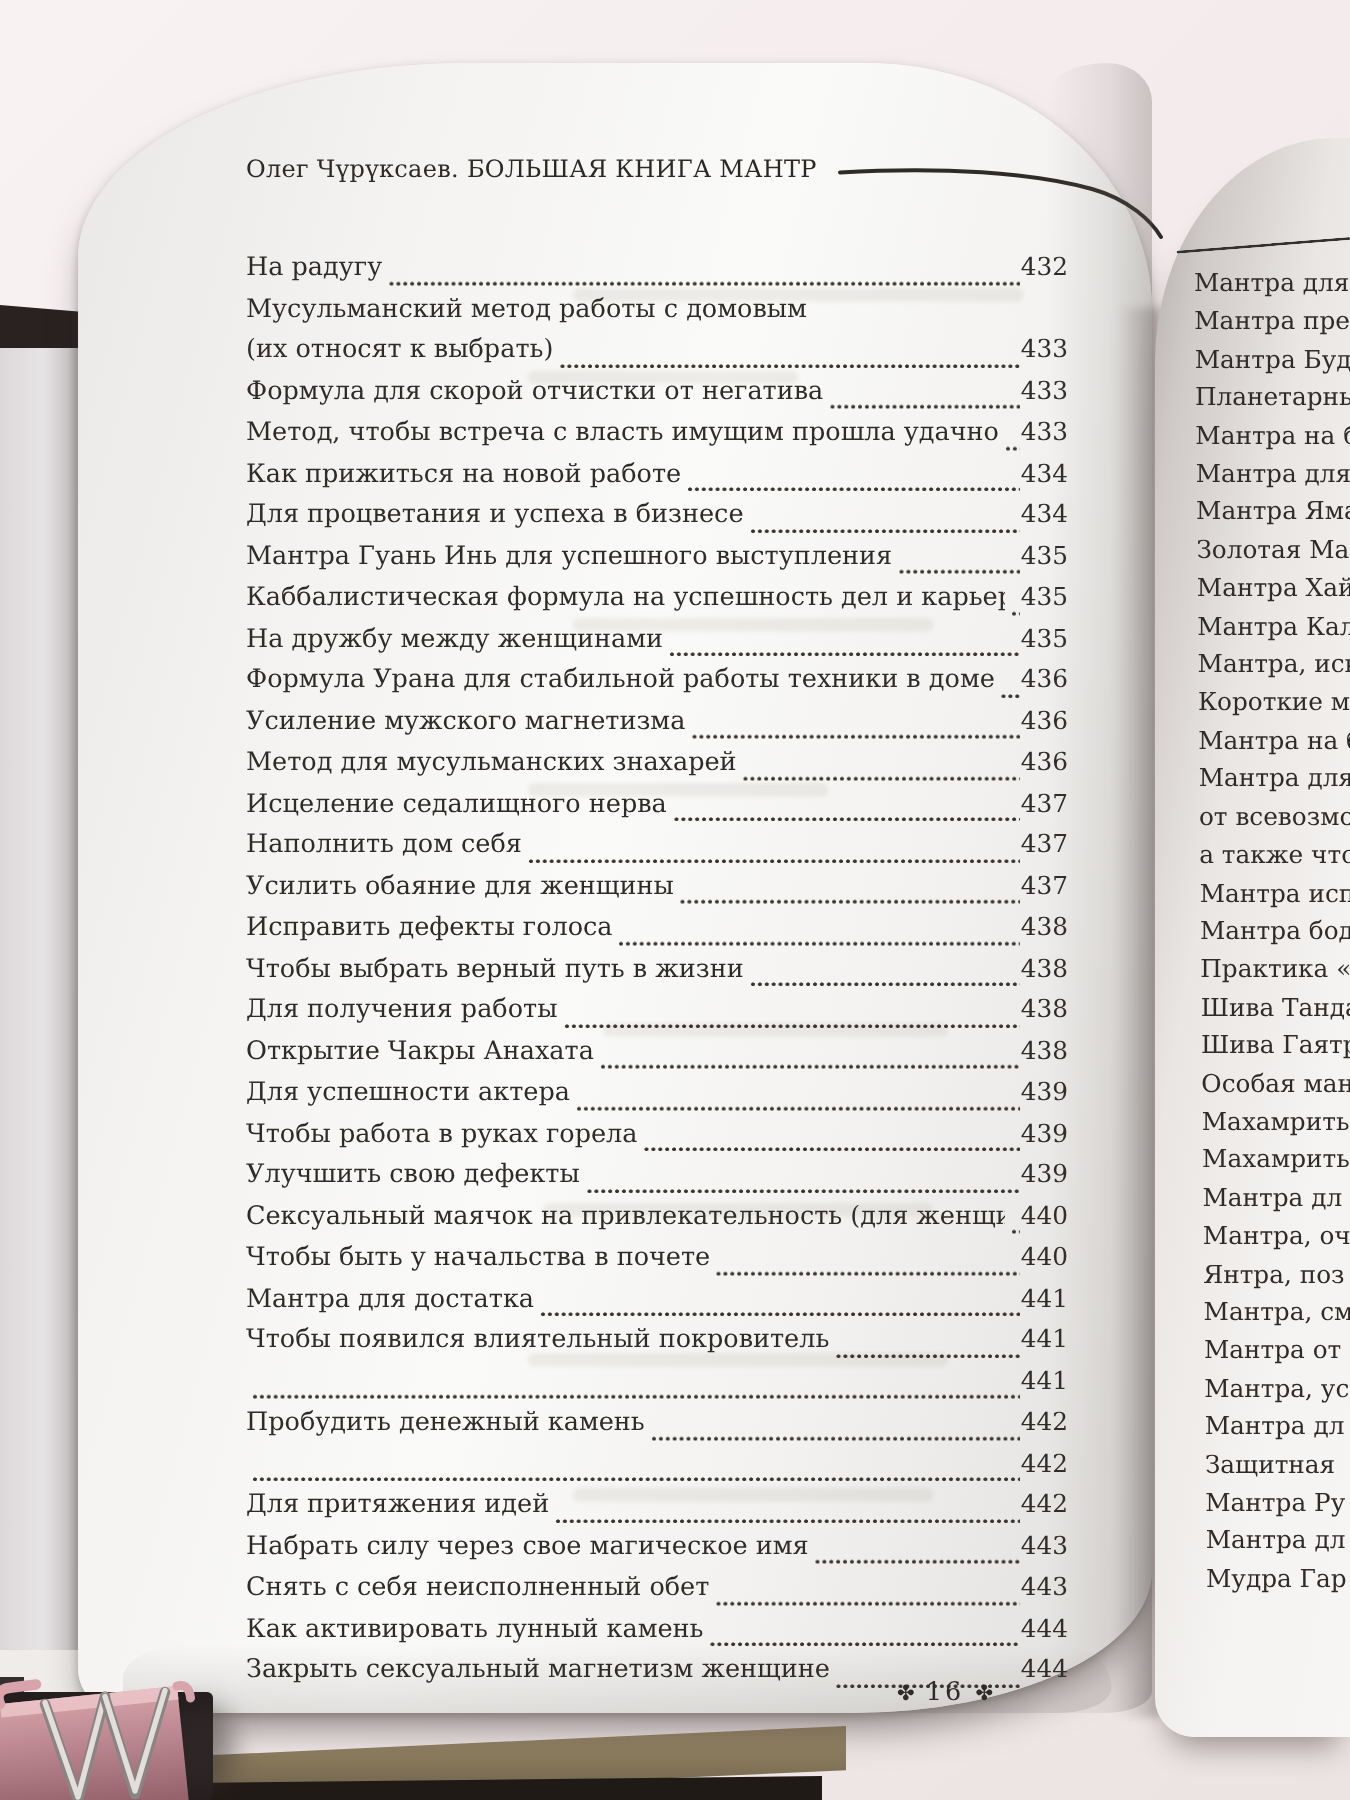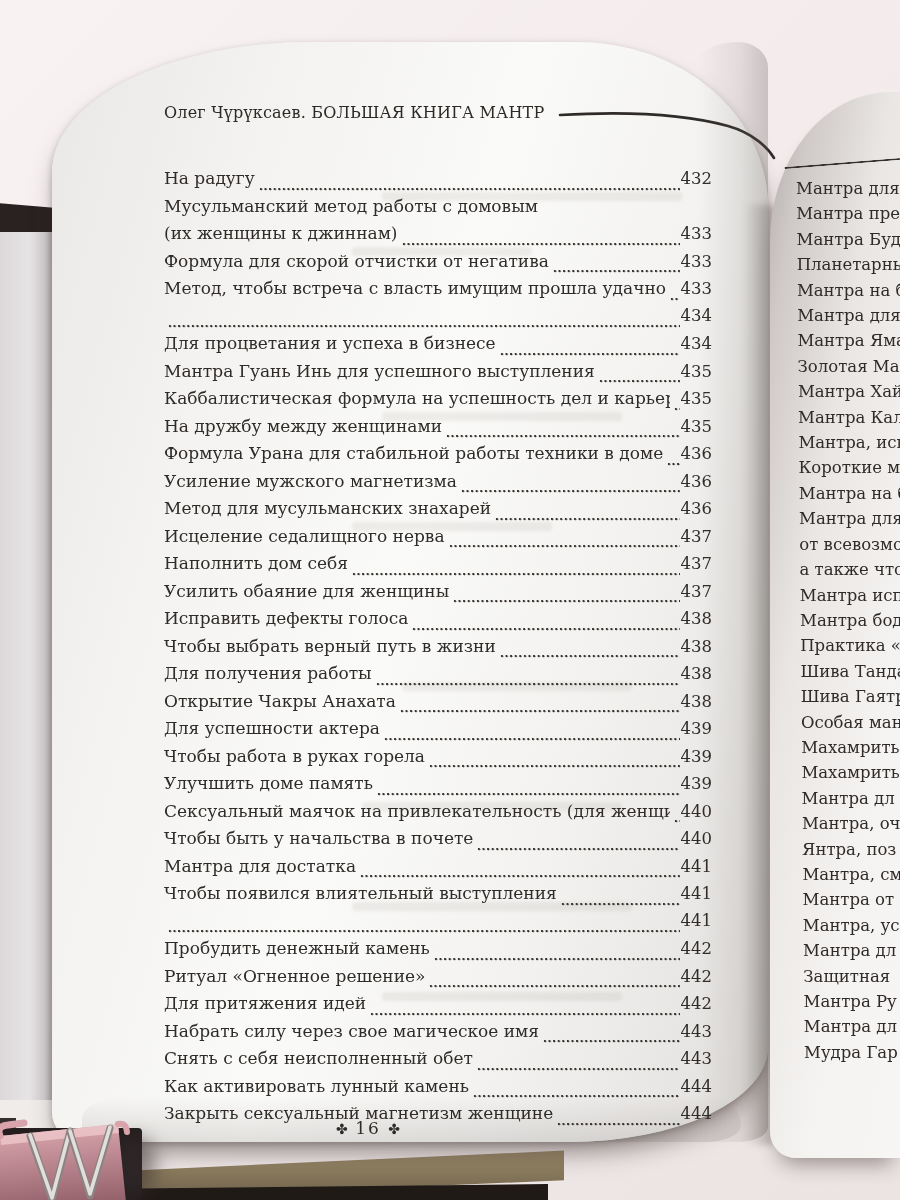--- a/index.html
+++ b/index.html
@@ -66,21 +66,21 @@
   .toc-title{flex:0 1 auto;min-width:0;overflow:hidden;}
   .toc-leader{
     flex:1 1 0;min-width:6px;height:1em;margin:0 1px 0 4px;align-self:flex-end;
     background-image:radial-gradient(circle at 2px 2.2px,#3a3530 1.05px,rgba(0,0,0,0) 1.45px);
     background-size:4.6px 6px;background-repeat:repeat-x;background-position:left bottom 3px;
   }
   .toc-leader.hidden{visibility:hidden;}
   .toc-page{flex:0 0 auto;font-size:16.5px;}
 
   .footer{
-    position:absolute;left:284px;top:1076px;width:310px;text-align:left;
+    position:absolute;left:300px;top:1076px;width:310px;text-align:right;
     font-size:17px;color:#2f2b29;letter-spacing:2px;
   }
   .footer .orn{font-family:"DejaVu Sans",sans-serif;font-size:14px;letter-spacing:0;}
 
   
   .ghost{background:rgba(125,118,110,.10);filter:blur(1.5px);height:9px;border-radius:4px;}
 
   
   .gutter-shadow{
     left:744px;top:205px;width:30px;height:940px;filter:blur(3px);
@@ -143,38 +143,39 @@
     <span class="toc-page">432</span>
   </div>
 
   <div class="toc-row">
     <span class="toc-title">Мусульманский метод работы с домовым</span>
     <span class="toc-leader hidden"></span>
     <span class="toc-page"></span>
   </div>
 
   <div class="toc-row">
-    <span class="toc-title">(их женщины к джиннам)</span>
+    <span class="toc-title">(их относят к выбрать)</span>
     <span class="toc-leader"></span>
     <span class="toc-page">433</span>
   </div>
 
   <div class="toc-row">
     <span class="toc-title">Формула для скорой отчистки от негатива</span>
     <span class="toc-leader"></span>
     <span class="toc-page">433</span>
   </div>
 
   <div class="toc-row">
     <span class="toc-title">Метод, чтобы встреча с власть имущим прошла удачно</span>
     <span class="toc-leader"></span>
     <span class="toc-page">433</span>
   </div>
 
   <div class="toc-row">
+    <span class="toc-title">Как прижиться на новой работе</span>
     <span class="toc-leader"></span>
     <span class="toc-page">434</span>
   </div>
 
   <div class="toc-row">
     <span class="toc-title">Для процветания и успеха в бизнесе</span>
     <span class="toc-leader"></span>
     <span class="toc-page">434</span>
   </div>
 
@@ -262,21 +263,21 @@
     <span class="toc-page">439</span>
   </div>
 
   <div class="toc-row">
     <span class="toc-title">Чтобы работа в руках горела</span>
     <span class="toc-leader"></span>
     <span class="toc-page">439</span>
   </div>
 
   <div class="toc-row">
-    <span class="toc-title">Улучшить доме память</span>
+    <span class="toc-title">Улучшить свою дефекты</span>
     <span class="toc-leader"></span>
     <span class="toc-page">439</span>
   </div>
 
   <div class="toc-row">
     <span class="toc-title">Сексуальный маячок на привлекательность (для женщин)</span>
     <span class="toc-leader"></span>
     <span class="toc-page">440</span>
   </div>
 
@@ -286,38 +287,37 @@
     <span class="toc-page">440</span>
   </div>
 
   <div class="toc-row">
     <span class="toc-title">Мантра для достатка</span>
     <span class="toc-leader"></span>
     <span class="toc-page">441</span>
   </div>
 
   <div class="toc-row">
-    <span class="toc-title">Чтобы появился влиятельный выступления</span>
+    <span class="toc-title">Чтобы появился влиятельный покровитель</span>
     <span class="toc-leader"></span>
     <span class="toc-page">441</span>
   </div>
 
   <div class="toc-row">
     <span class="toc-leader"></span>
     <span class="toc-page">441</span>
   </div>
 
   <div class="toc-row">
     <span class="toc-title">Пробудить денежный камень</span>
     <span class="toc-leader"></span>
     <span class="toc-page">442</span>
   </div>
 
   <div class="toc-row">
-    <span class="toc-title">Ритуал «Огненное решение»</span>
     <span class="toc-leader"></span>
     <span class="toc-page">442</span>
   </div>
 
   <div class="toc-row">
     <span class="toc-title">Для притяжения идей</span>
     <span class="toc-leader"></span>
     <span class="toc-page">442</span>
   </div>
 

